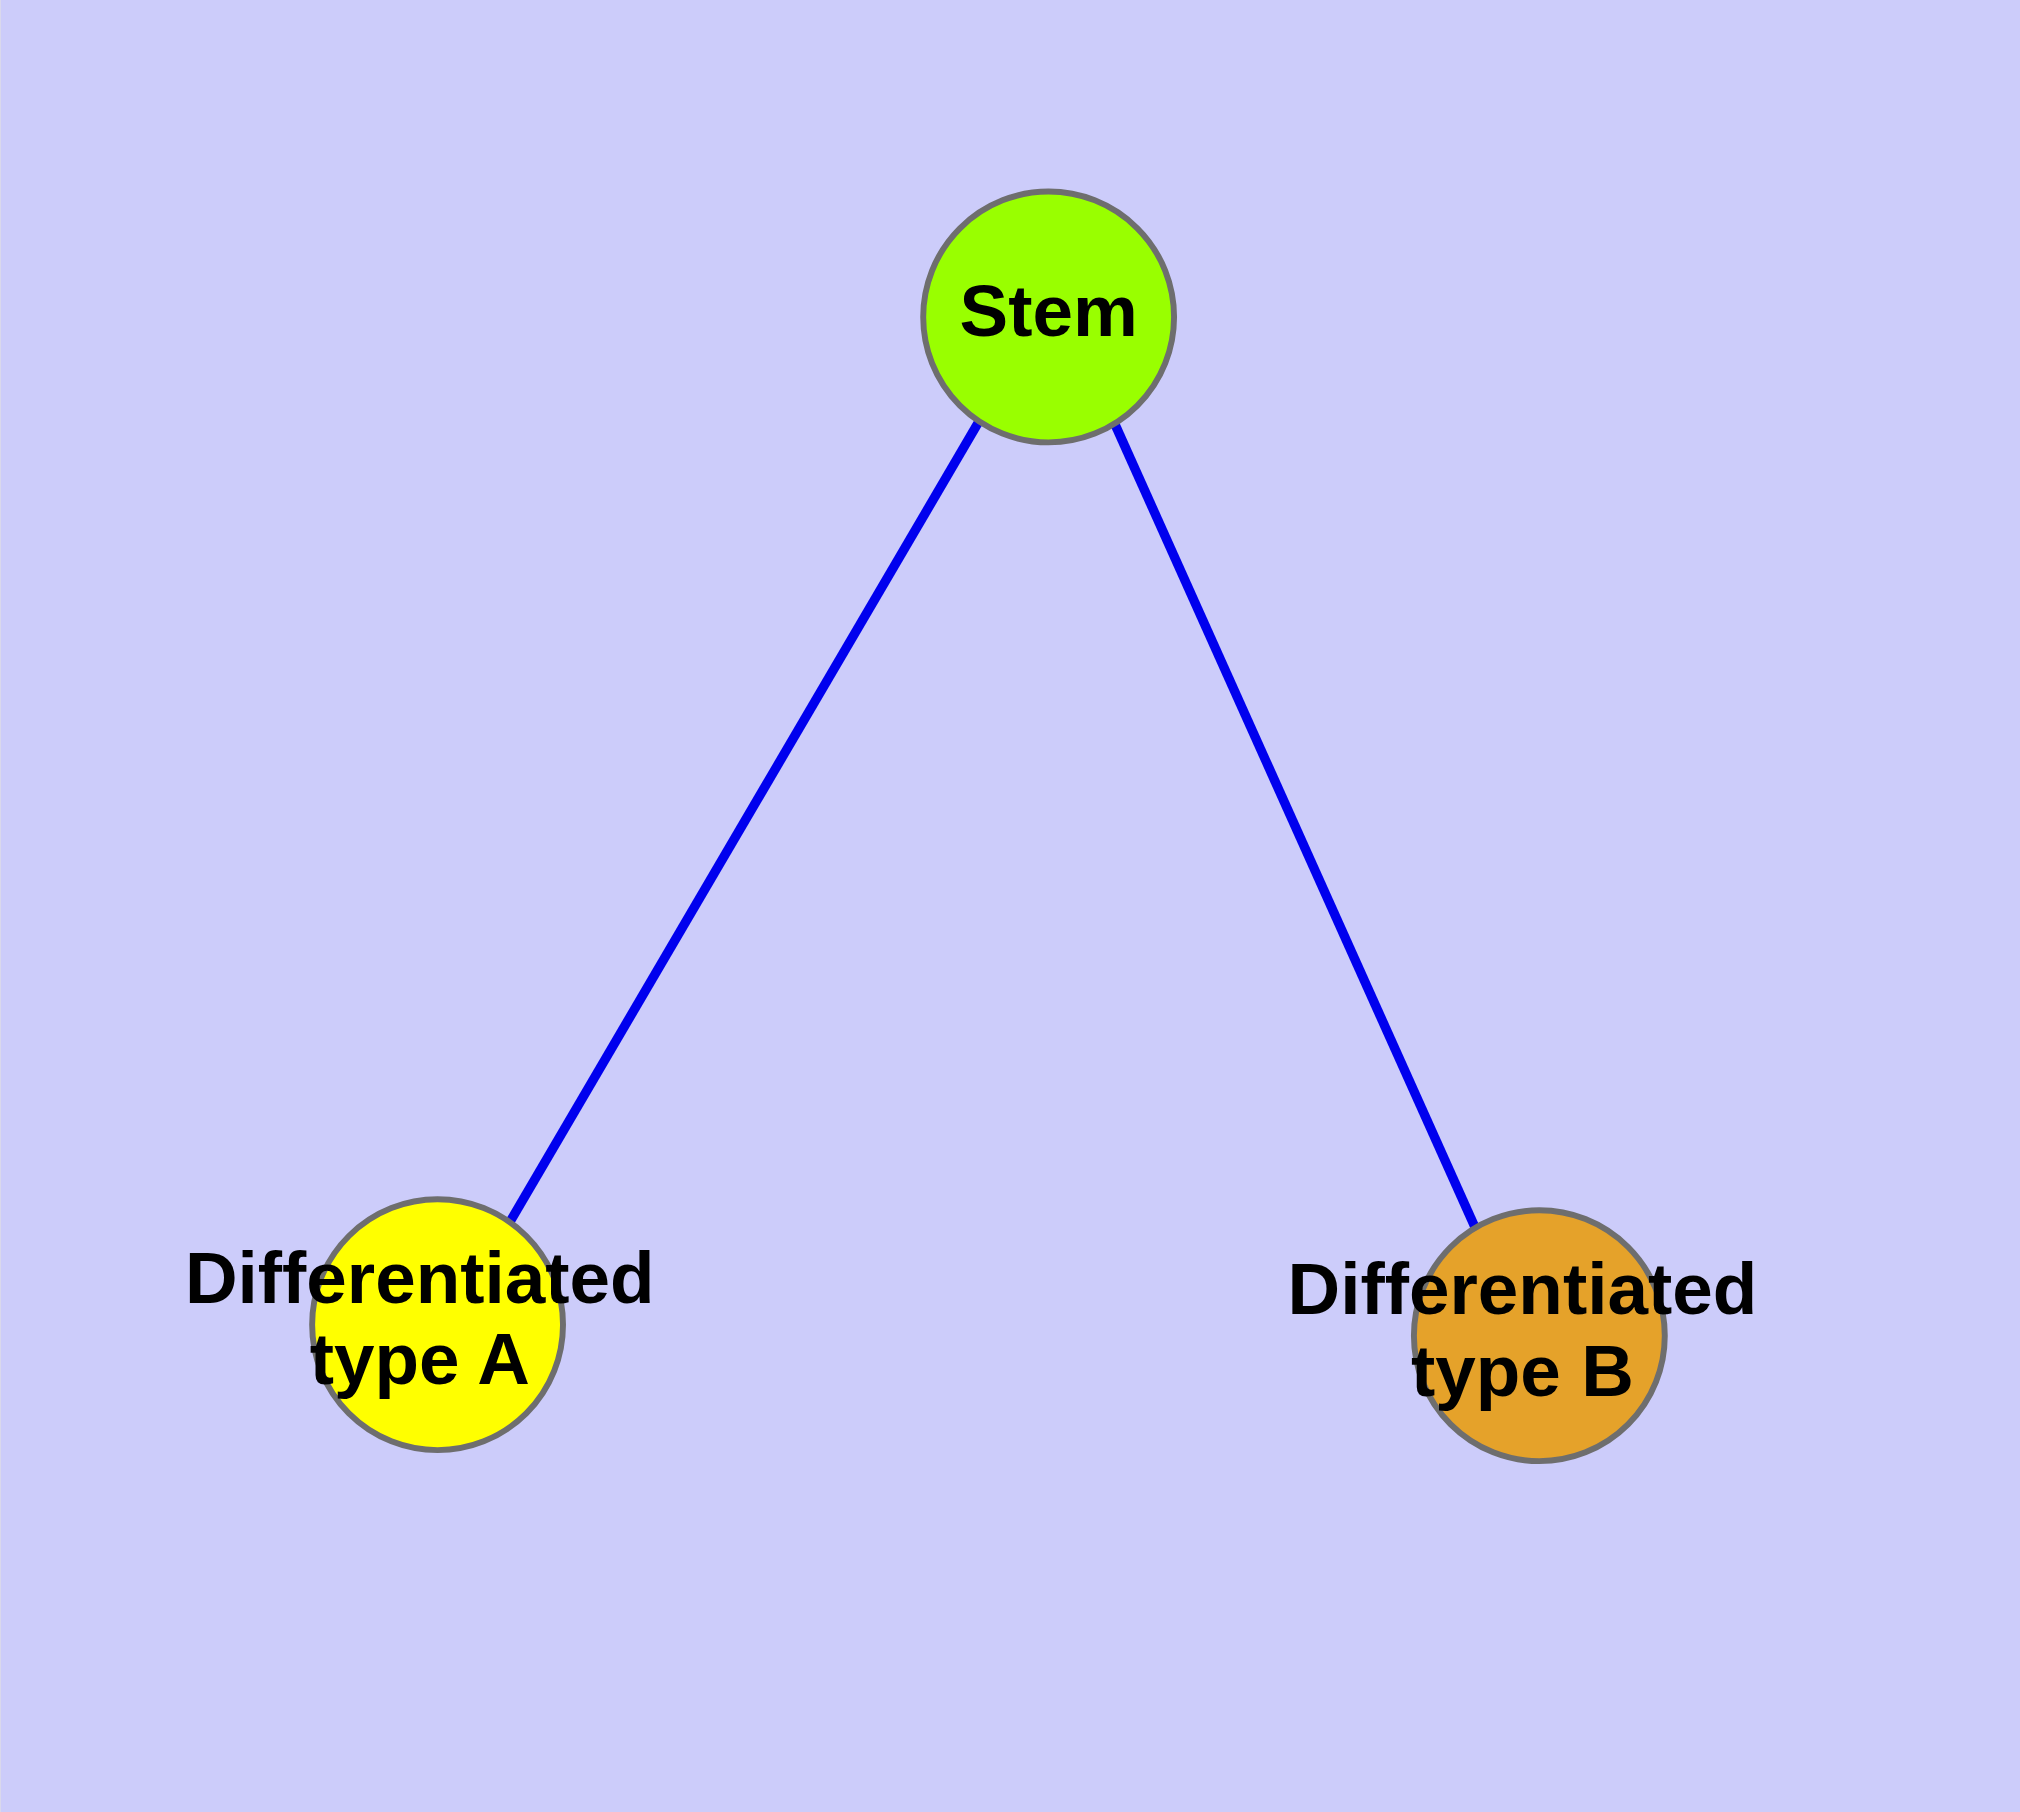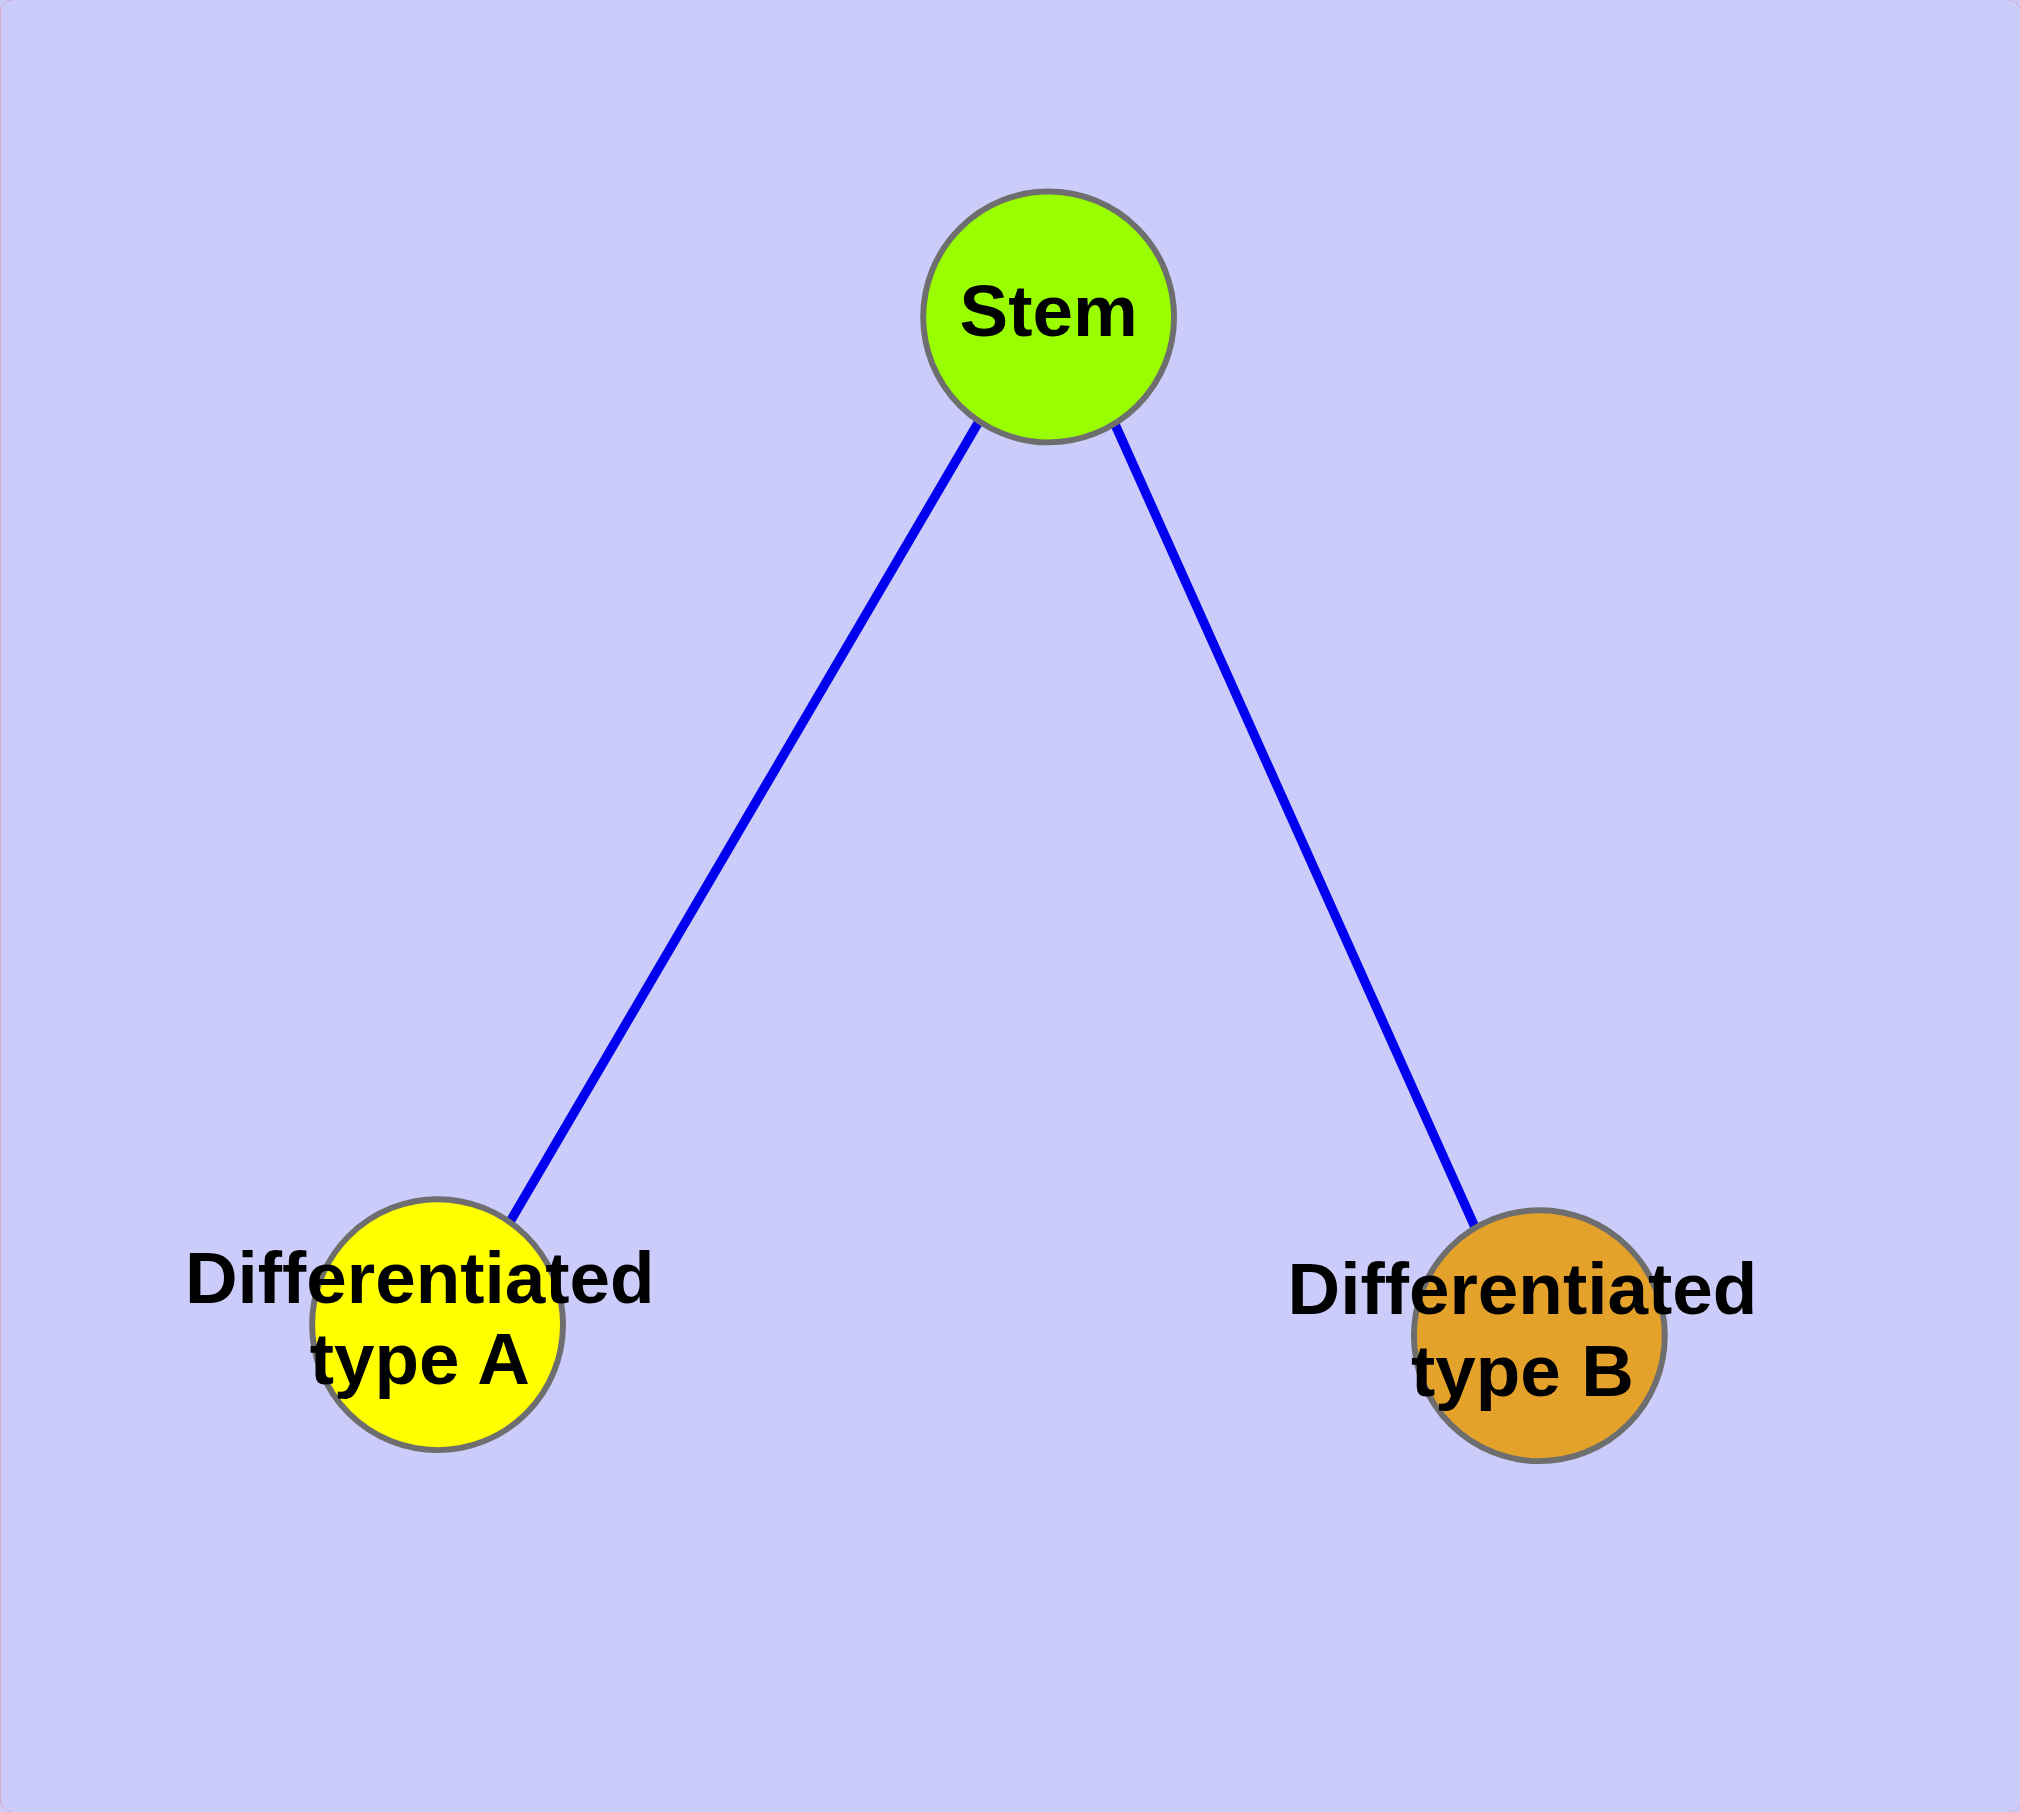--- a/index.html
+++ b/index.html
@@ -30,21 +30,21 @@
     font-weight: bold;
     fill: #000000;
     font-size: 86px;
     text-anchor: middle;
     dominant-baseline: middle;
   }
 </style>
 </head>
 <body>
 
-<div id="stage" style="background: #ef4444; border-radius: 13px;">
+<div id="stage" style="background: #fef9c3;">
   <svg id="graph-svg" viewBox="0 0 2384 2138" xmlns="http://www.w3.org/2000/svg">
 
     <rect x="0" y="0" width="2384" height="2138" fill="#ccccfa"></rect>
 
     <g>
       <line class="edge" id="edge-0" stroke="#0000ee" stroke-width="11" stroke-linecap="butt" x1="1155" y1="497" x2="600" y2="1444"></line>
       <line class="edge" id="edge-1" stroke="#0000ee" stroke-width="11" stroke-linecap="butt" x1="1315" y1="500" x2="1740" y2="1448"></line>
     </g>
 
     <g>

